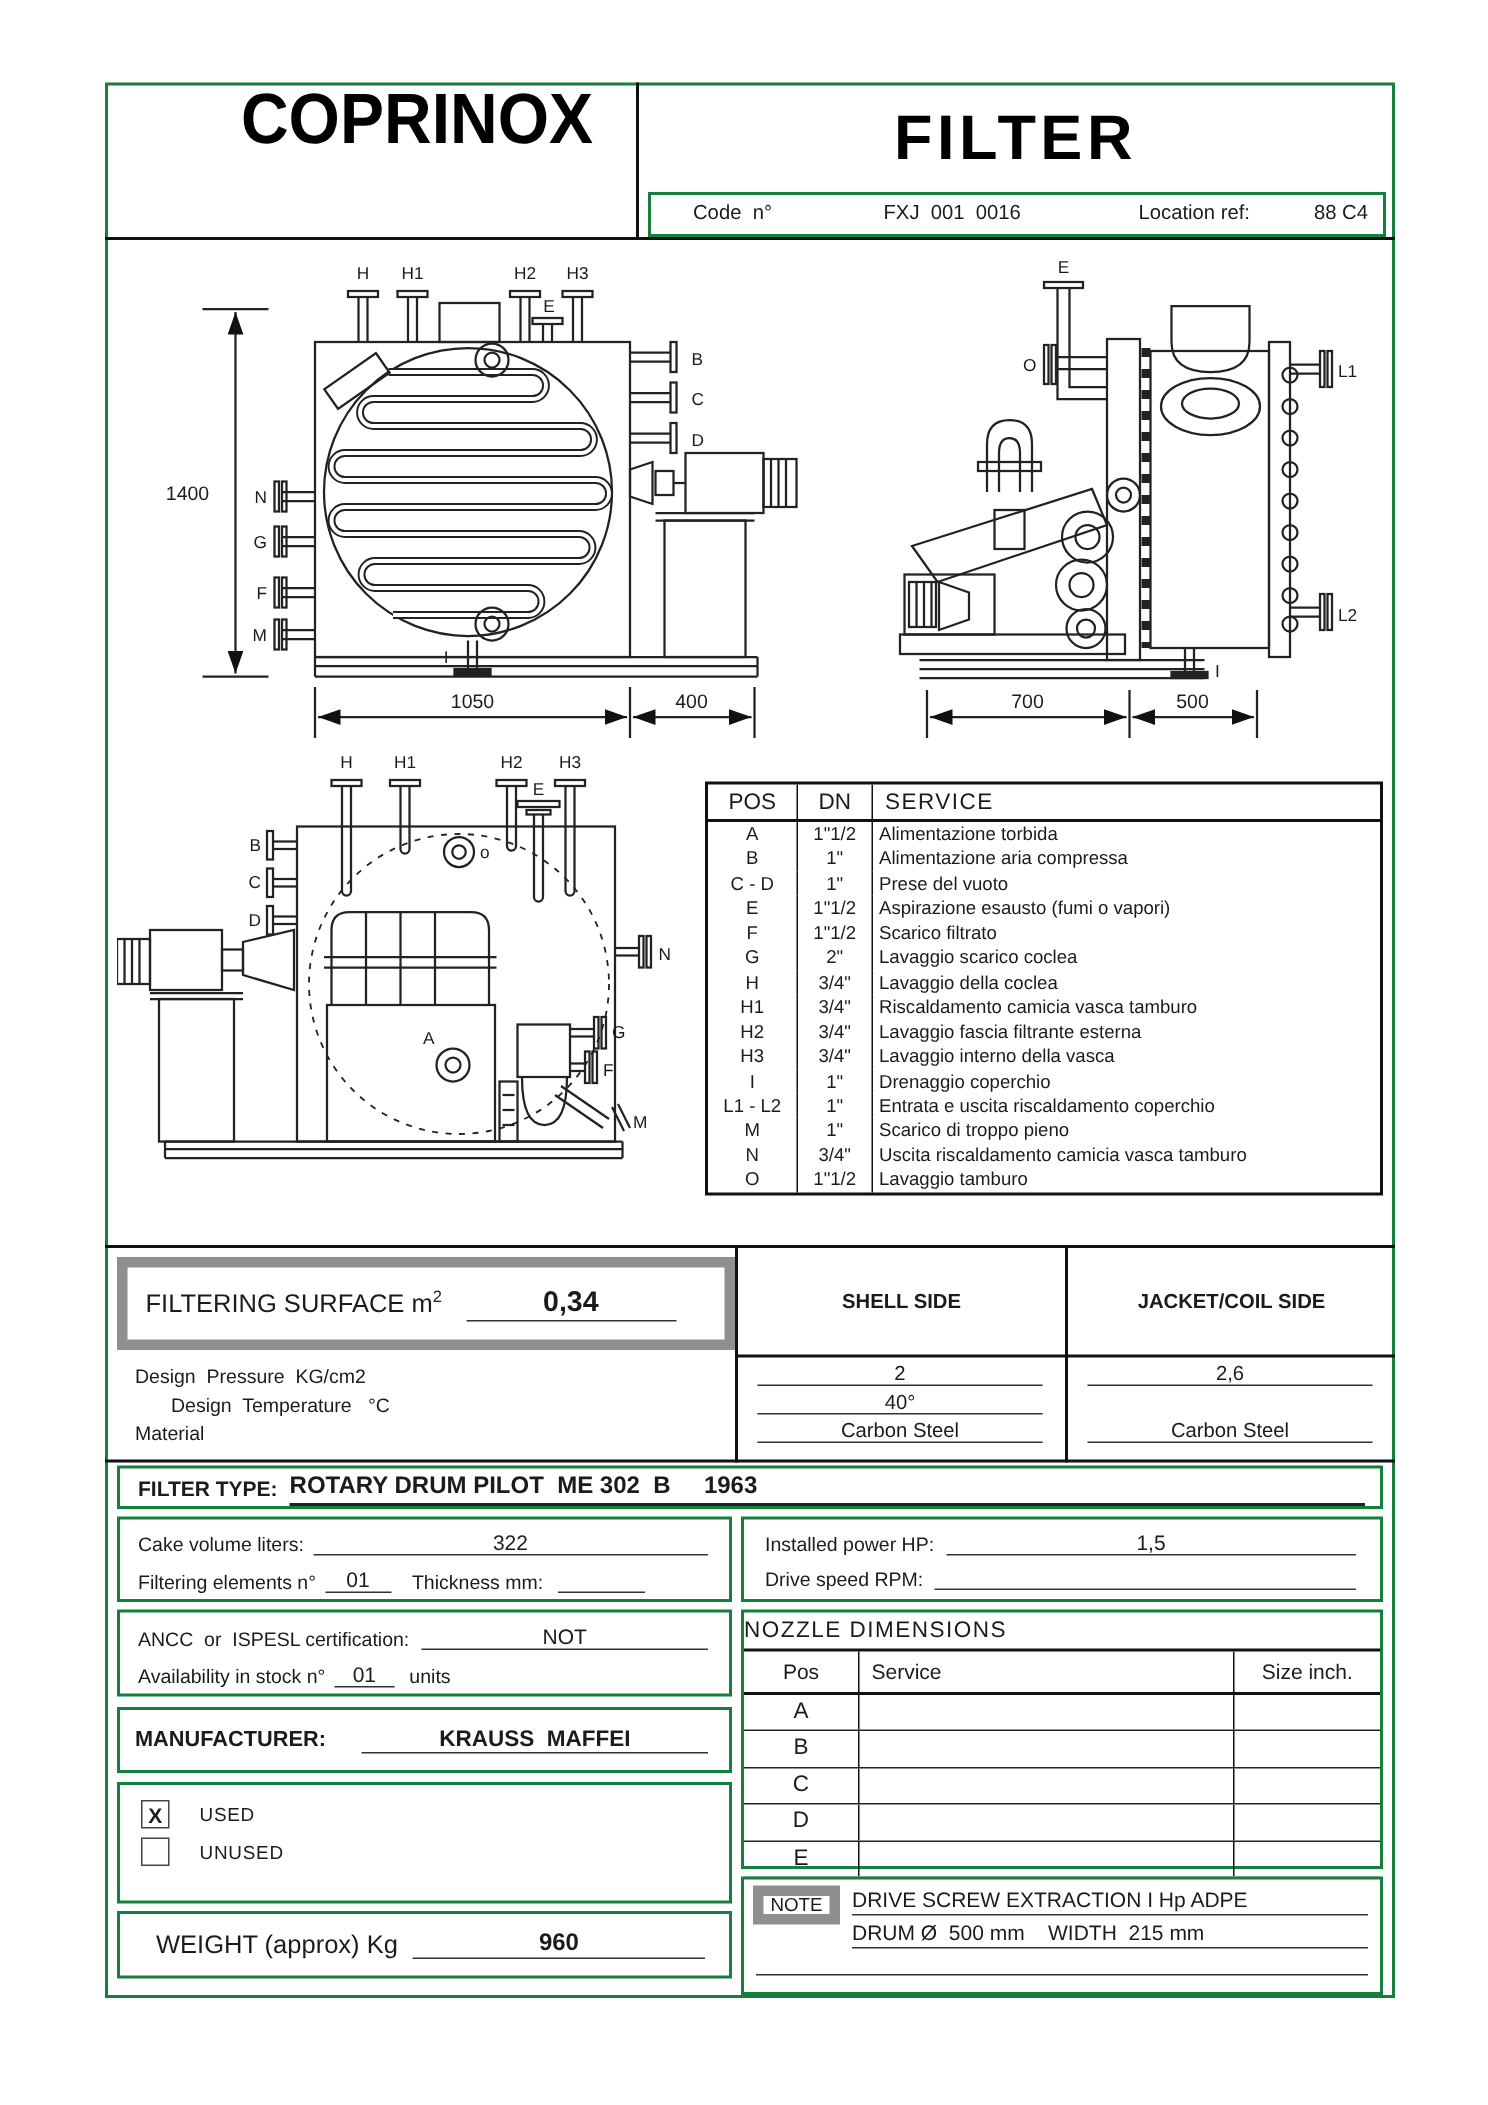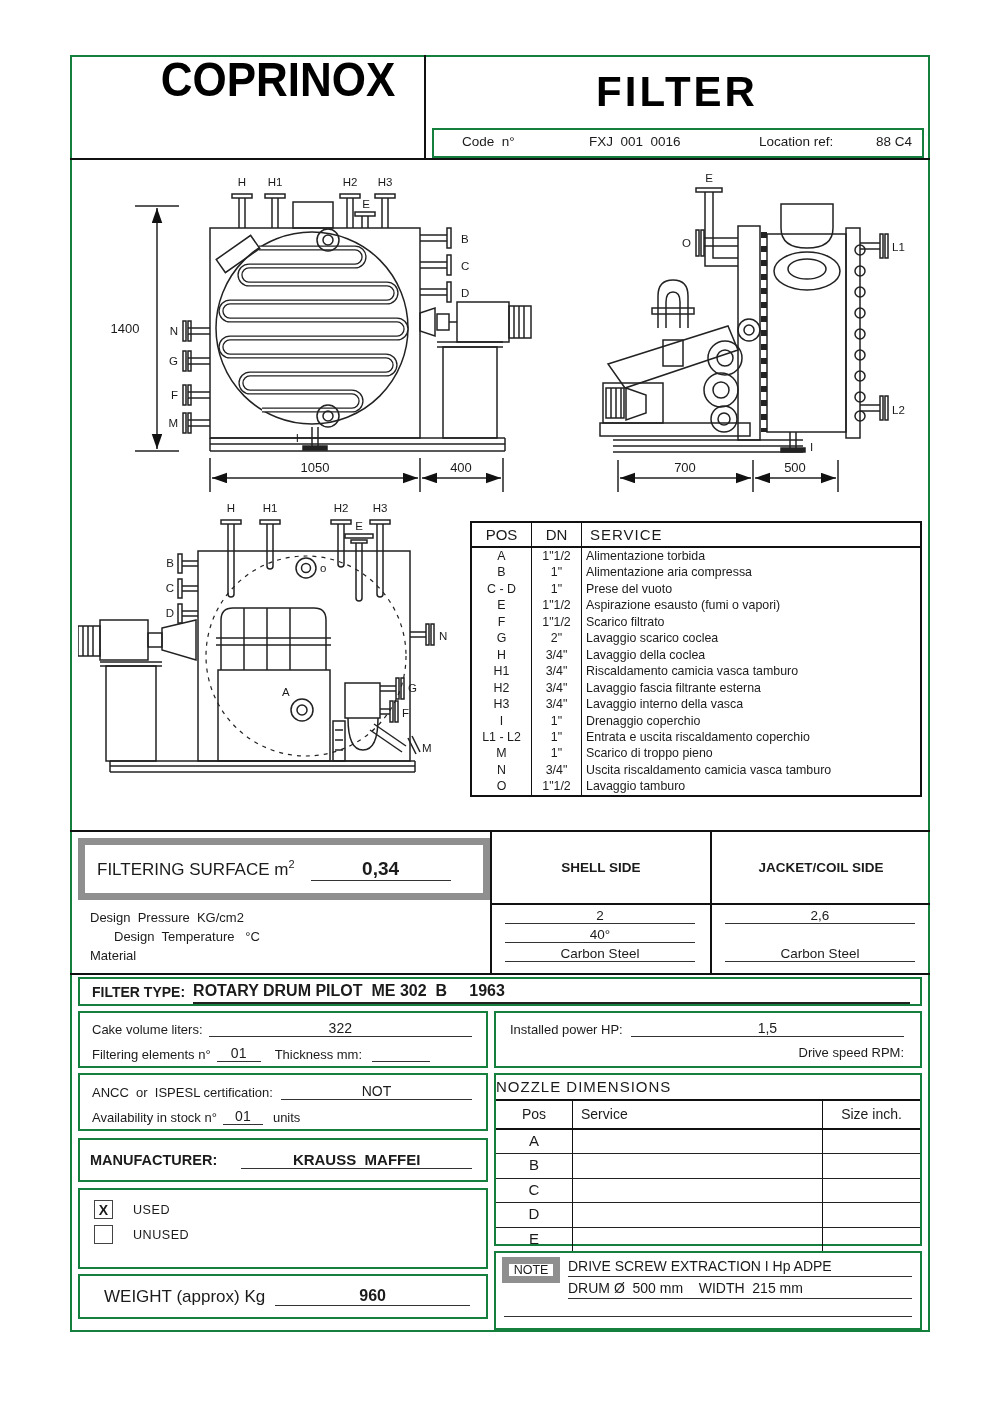--- a/index.html
+++ b/index.html
@@ -493,21 +493,21 @@
       <span style="margin-left:14px;">Thickness mm:</span>
       <span class="ul" style="width:58px;margin-left:10px;font-size:14px;"></span>
     </div>
   </div>
 
   <div class="bx" style="left:494px;top:1011px;width:428px;height:57px;padding:7px 16px 0 14px;">
     <div class="frow">
       <span>Installed power HP:</span>
       <span class="ul" style="flex:1;margin-left:8px;font-size:14px;">1,5</span>
     </div>
-    <div class="frow" style="margin-top:8px;flex-direction:column;">
+    <div class="frow" style="margin-top:8px;">
       <span>Drive speed RPM:</span>
       <span class="ul" style="flex:1;margin-left:8px;font-size:14px;"></span>
     </div>
   </div>
 
   <div class="bx" style="left:78px;top:1073px;width:410px;height:58px;padding:8px 14px 16px 12px;">
     <div class="frow">
       <span class="pre">ANCC  or  ISPESL certification:</span>
       <span class="ul" style="flex:1;margin-left:8px;font-size:14px;">NOT</span>
     </div>

